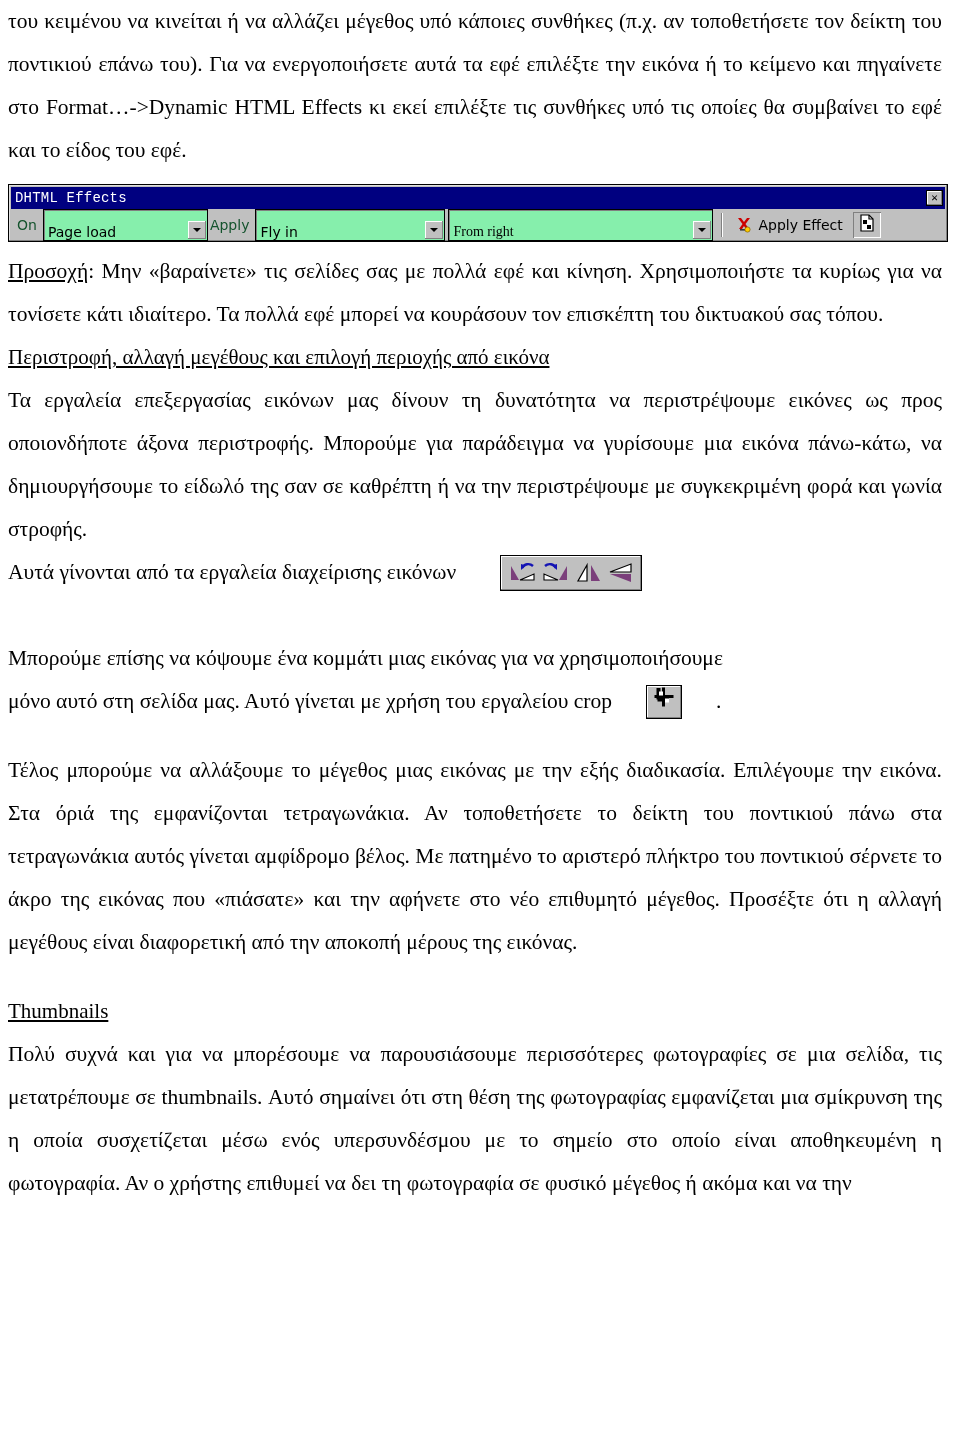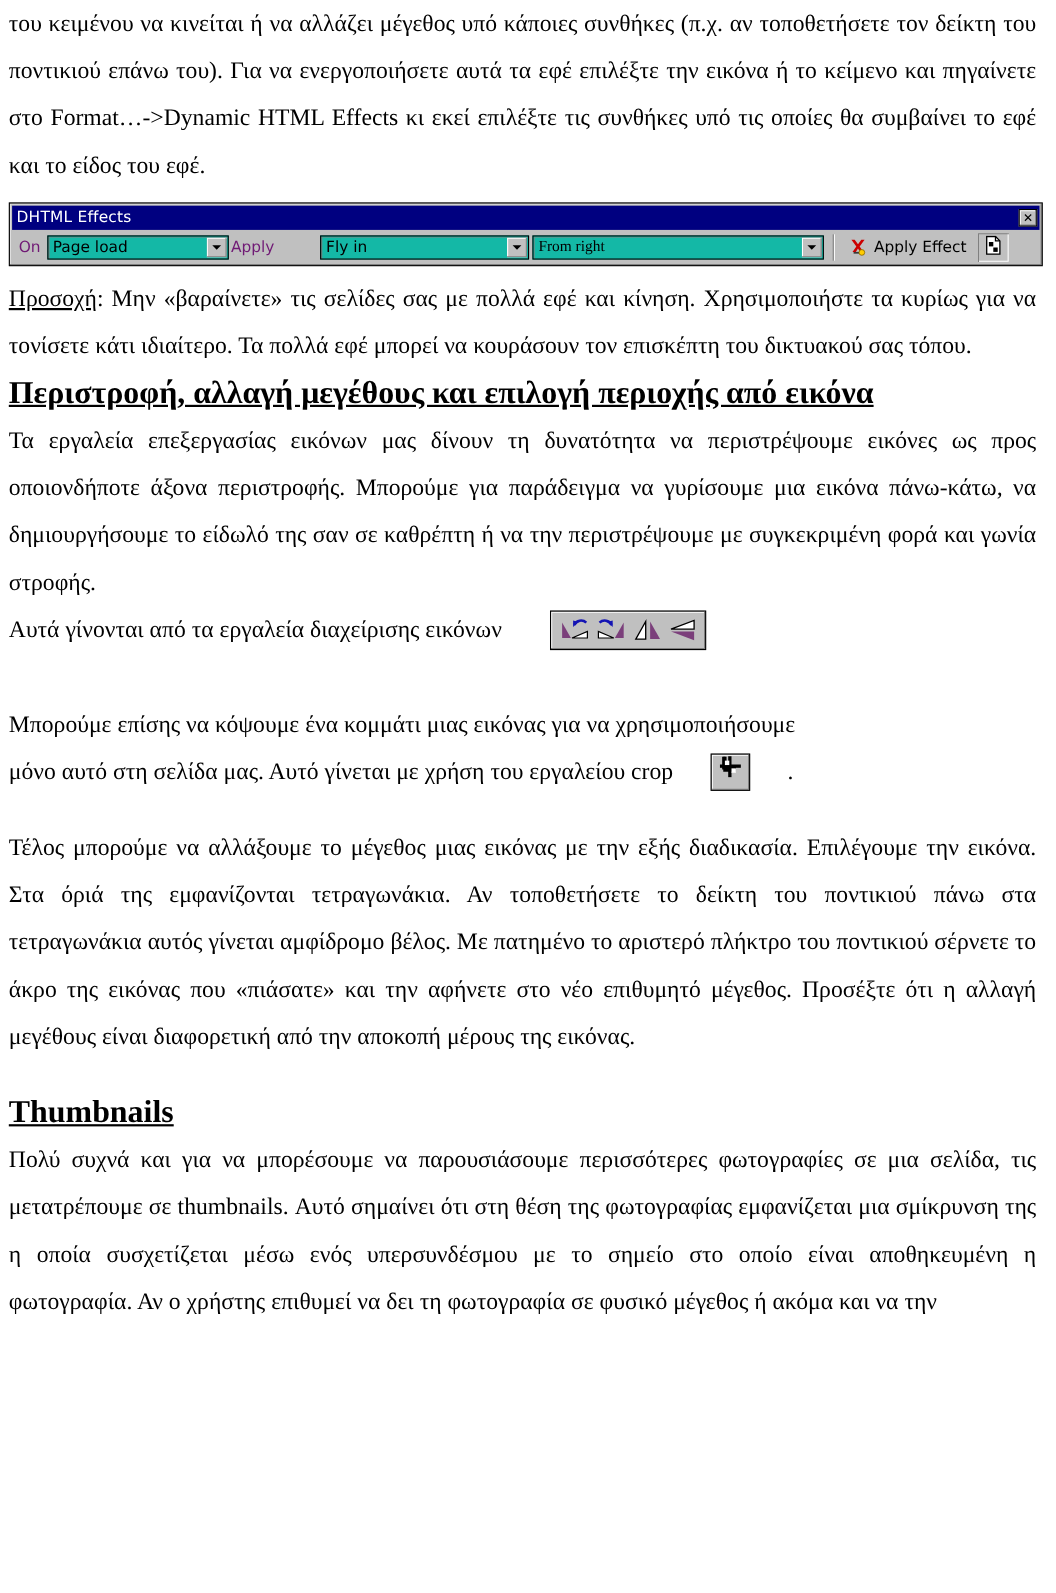--- a/index.html
+++ b/index.html
@@ -27,23 +27,23 @@
     margin: 0;
     font-size: 21.5px;
     line-height: 43px;
     text-align: justify;
     text-justify: inter-word;
     letter-spacing: 0px;
   }
   .u { text-decoration: underline; margin-top: 16px; }
   .heading {
     margin: 0;
-    font-size: 29px;
+    font-size: 21px;
     line-height: 43px;
-    font-weight: bold;
+    font-weight: normal;
     text-decoration: underline;
     text-align: left;
   }
   .spacer-md { height: 26px; }
   .spacer-lg { height: 43px; }
 
   
   .dhtml-toolbar {
     position: relative;
     margin: 12px 0 8px 0;
@@ -56,20 +56,21 @@
   }
   .dhtml-titlebar {
     height: 22px;
     background: #000080;
     margin: 2px 2px 0 2px;
     display: flex;
     align-items: center;
     justify-content: space-between;
     padding: 0 2px 0 4px;
     box-sizing: border-box;
+    font-family: Liberation Mono, monospace;
   }
   .dhtml-title {
     color: #ffffff;
     font-size: 14px;
     font-weight: normal;
     letter-spacing: 0.2px;
     line-height: 22px;
     white-space: nowrap;
   }
   .titlebar-close {
@@ -91,31 +92,31 @@
   .dhtml-row {
     display: flex;
     align-items: center;
     height: 32px;
     padding: 2px 4px 3px 6px;
     box-sizing: border-box;
     gap: 0;
   }
   .tb-label {
     font-size: 14px;
-    color: #701a75;
+    color: #14532d;
     padding: 0 6px 0 2px;
     white-space: nowrap;
   }
   .combo {
-    height: 22px;
-    background: #14b8a6;
+    height: 32px;
+    background: #86efac;
     border: 1px solid #000000;
     box-shadow: inset 1px 1px 0 #808080;
     display: flex;
-    align-items: center;
+    align-items: flex-end;
     box-sizing: border-box;
     position: relative;
   }
   .combo-text {
     flex: 1;
     font-size: 14px;
     color: #000000;
     padding-left: 4px;
     white-space: nowrap;
     overflow: hidden;
@@ -132,21 +133,21 @@
     cursor: pointer;
     box-sizing: border-box;
   }
   .combo-arrow .tri {
     width: 0; height: 0;
     border-left: 4px solid transparent;
     border-right: 4px solid transparent;
     border-top: 4px solid #000000;
   }
   .combo-on   { width: 165px; }
-  .combo-apply{ width: 190px; margin-left: 36px; }
+  .combo-apply{ width: 190px; }
   .combo-dir  { width: 265px; }
   .tb-sep {
     width: 2px;
     height: 24px;
     margin: 0 8px;
     border-left: 1px solid #808080;
     border-right: 1px solid #ffffff;
     box-sizing: border-box;
   }
   .remove-effect {

